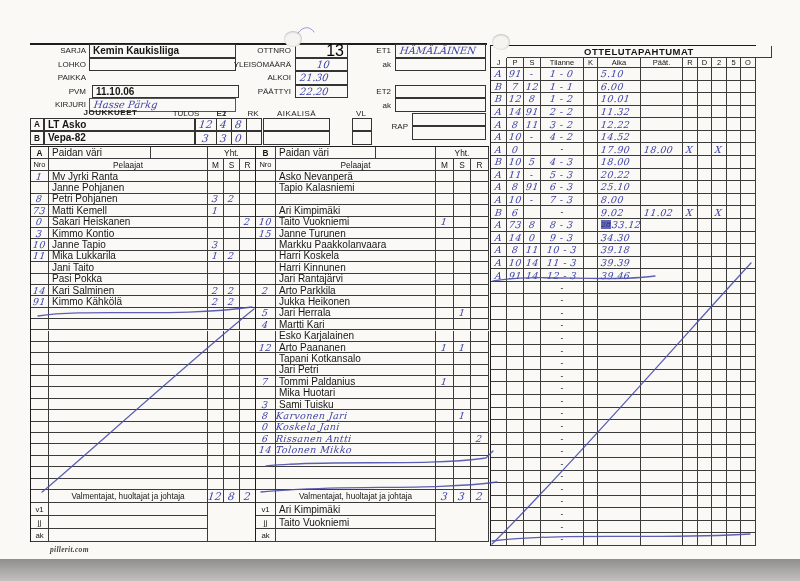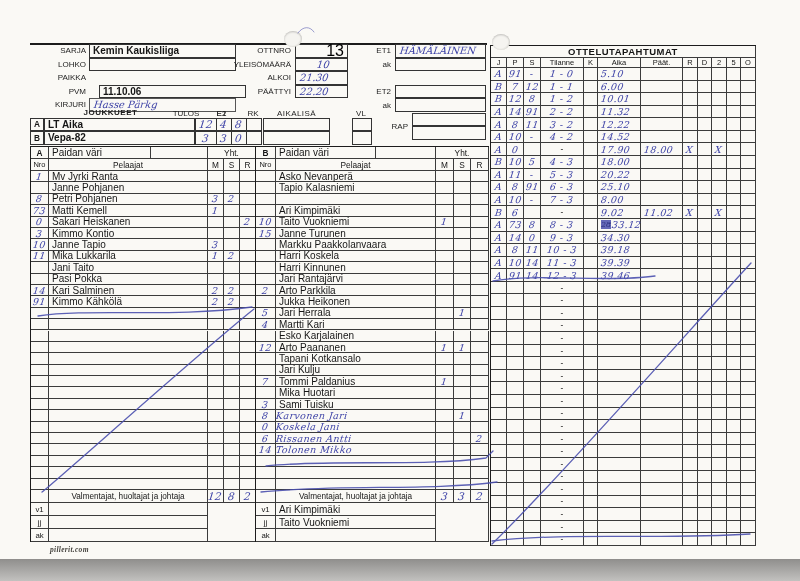--- a/index.html
+++ b/index.html
@@ -36,21 +36,21 @@
 
   <div class="lbl" style="left:18px;width:68px;top:46px">SARJA</div>
   <div class="lbl" style="left:18px;width:68px;top:59.5px">LOHKO</div>
   <div class="lbl" style="left:18px;width:68px;top:73px">PAIKKA</div>
   <div class="lbl" style="left:18px;width:68px;top:86.5px">PVM</div>
   <div class="lbl" style="left:18px;width:68px;top:100px">KIRJURI</div>
   <div class="box" style="left:89px;top:44px;width:147px;height:13.5px">
         <span class="v b">Kemin Kaukisliiga</span>
       </div>
   <div class="box" style="left:89px;top:57.5px;width:147px;height:13.5px"></div>
-  <div class="box" style="left:99px;top:84.5px;width:147px;height:13.5px">
+  <div class="box" style="left:92px;top:84.5px;width:147px;height:13.5px">
         <span class="v b">11.10.06</span>
       </div>
   <div class="box" style="left:89px;top:98px;width:147px;height:13.5px;border-color:#555">
         <span class="hwv hw2">Hasse Pärkg</span>
       </div>
 
   <div class="lbl" style="left:203px;width:88px;top:46px">OTTNRO</div>
   <div class="lbl" style="left:203px;width:88px;top:59.5px">YLEISÖMÄÄRÄ</div>
   <div class="lbl" style="left:203px;width:88px;top:73px">ALKOI</div>
   <div class="lbl" style="left:203px;width:88px;top:86.5px">PÄÄTTYI</div>
@@ -84,21 +84,21 @@
   <div class="cap b" style="left:44px;width:133px;top:108px;letter-spacing:.5px">JOUKKUEET</div>
   <div class="cap" style="left:169px;width:34px;top:108.5px">TULOS</div>
   <div class="cap" style="left:214px;width:15px;top:108.5px">E1</div>
   <div class="cap" style="left:214px;width:15px;top:108.5px">E2</div>
   <div class="cap" style="left:244px;width:18px;top:108.5px">RK</div>
   <div id="teamstrip">
         <div class="c ctr" style="left: 30px; top: 117.5px; width: 14px; height: 13.5px; border: 1px solid rgb(51, 51, 51);">
           <span class="b">A</span>
         </div>
         <div class="c" style="left: 44px; top: 117.5px; width: 151px; height: 13.5px; border: 1px solid rgb(51, 51, 51);">
-          <span class="b v">LT Aika</span>
+          <span class="b v">LT Asko</span>
         </div>
         <div class="c ctr" style="left: 195px; top: 117.5px; width: 22px; height: 13.5px; border: 1px solid rgb(51, 51, 51);">
           <span class="hw hw2">12</span>
         </div>
         <div class="c ctr" style="left: 217px; top: 117.5px; width: 15px; height: 13.5px; border-top: 1px solid rgb(51, 51, 51); border-right: 1px solid rgb(51, 51, 51); border-bottom: 1px solid rgb(51, 51, 51); border-left: none; border-image: initial;">
           <span class="hw hw2">4</span>
         </div>
         <div class="c ctr" style="left: 232px; top: 117.5px; width: 15px; height: 13.5px; border-top: 1px solid rgb(51, 51, 51); border-right: 1px solid rgb(51, 51, 51); border-bottom: 1px solid rgb(51, 51, 51); border-left: none; border-image: initial;">
           <span class="hw hw2">8</span>
         </div>
@@ -544,21 +544,21 @@
           <div class="c ctr" style="left: 215px; top: 194.895px; width: 18px; height: 11.393px;"></div>
           <div class="c ctr" style="left: 0px; top: 206.288px; width: 20px; height: 11.393px;"></div>
           <div class="c" style="left: 20px; top: 206.288px; width: 160px; height: 11.393px;">
             <span class="v">Tapani Kotkansalo</span>
           </div>
           <div class="c ctr" style="left: 180px; top: 206.288px; width: 18px; height: 11.393px;"></div>
           <div class="c ctr" style="left: 198px; top: 206.288px; width: 17px; height: 11.393px;"></div>
           <div class="c ctr" style="left: 215px; top: 206.288px; width: 18px; height: 11.393px;"></div>
           <div class="c ctr" style="left: 0px; top: 217.681px; width: 20px; height: 11.393px;"></div>
           <div class="c" style="left: 20px; top: 217.681px; width: 160px; height: 11.393px;">
-            <span class="v">Jari Kulju</span>
+            <span class="v">Jari Petri</span>
           </div>
           <div class="c ctr" style="left: 180px; top: 217.681px; width: 18px; height: 11.393px;"></div>
           <div class="c ctr" style="left: 198px; top: 217.681px; width: 17px; height: 11.393px;"></div>
           <div class="c ctr" style="left: 215px; top: 217.681px; width: 18px; height: 11.393px;"></div>
           <div class="c ctr" style="left: 0px; top: 229.074px; width: 20px; height: 11.393px;">
             <span class="hw">7</span>
           </div>
           <div class="c" style="left: 20px; top: 229.074px; width: 160px; height: 11.393px;">
             <span class="v">Tommi Paldanius</span>
           </div>
@@ -663,21 +663,21 @@
           <div class="c" style="left: 20px; top: 369.004px; width: 160px; height: 13px;">
             <span class="v">Taito Vuokniemi</span>
           </div>
           <div class="c ctr" style="left: 0px; top: 382.004px; width: 20px; height: 13px; font-size: 7.8px;">
             <span>ak</span>
           </div>
           <div class="c" style="left: 20px; top: 382.004px; width: 160px; height: 13px;"></div>
           <div class="c" style="left: 180px; top: 356.004px; width: 53px; height: 39px;"></div>
         </div>
         <div class="tbl" style="left: 490px; top: 45px; width: 265px; height: 500px;">
-          <div class="c ctr" style="left: 0px; top: 0px; width: 265px; height: 12px; font-size: 9.5px; letter-spacing: 0.5px;">
+          <div class="c ctr" style="left: 16px; top: 0px; width: 265px; height: 12px; font-size: 9.5px; letter-spacing: 0.5px;">
             <span class="b">OTTELUTAPAHTUMAT</span>
           </div>
           <div class="c ctr" style="left: 0px; top: 12px; width: 16px; height: 10px; font-size: 7.5px;">
             <span>J</span>
           </div>
           <div class="c ctr" style="left: 16px; top: 12px; width: 17px; height: 10px; font-size: 7.5px;">
             <span>P</span>
           </div>
           <div class="c ctr" style="left: 33px; top: 12px; width: 17px; height: 10px; font-size: 7.5px;">
             <span>S</span>

